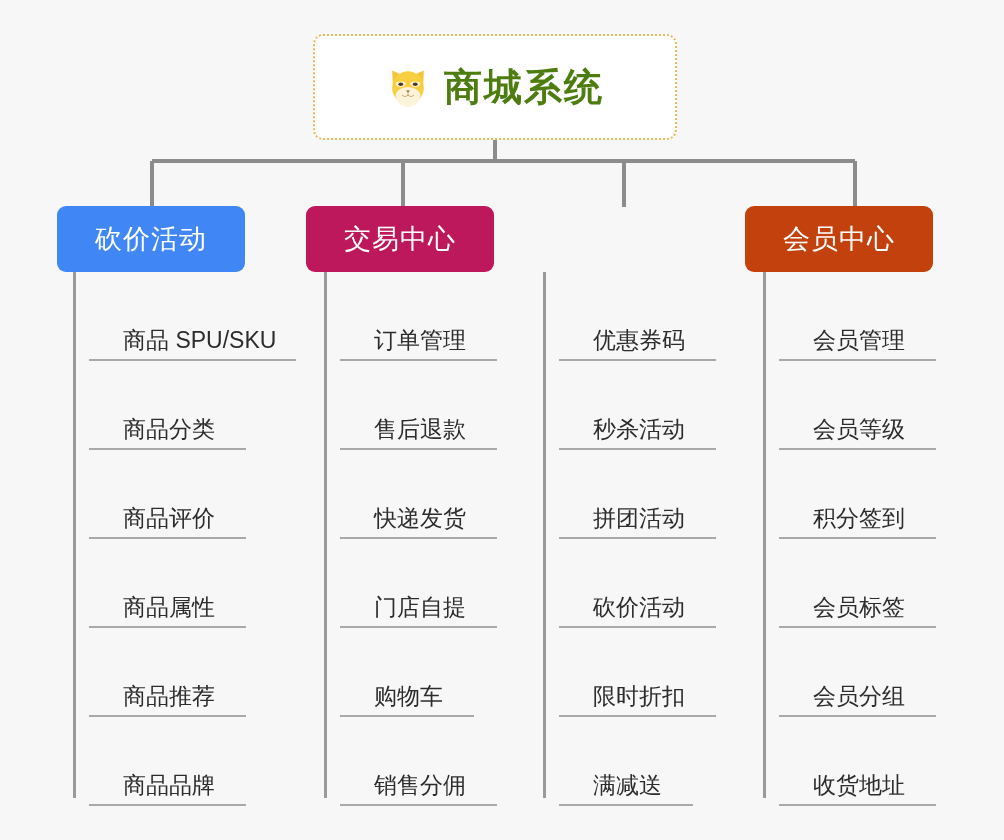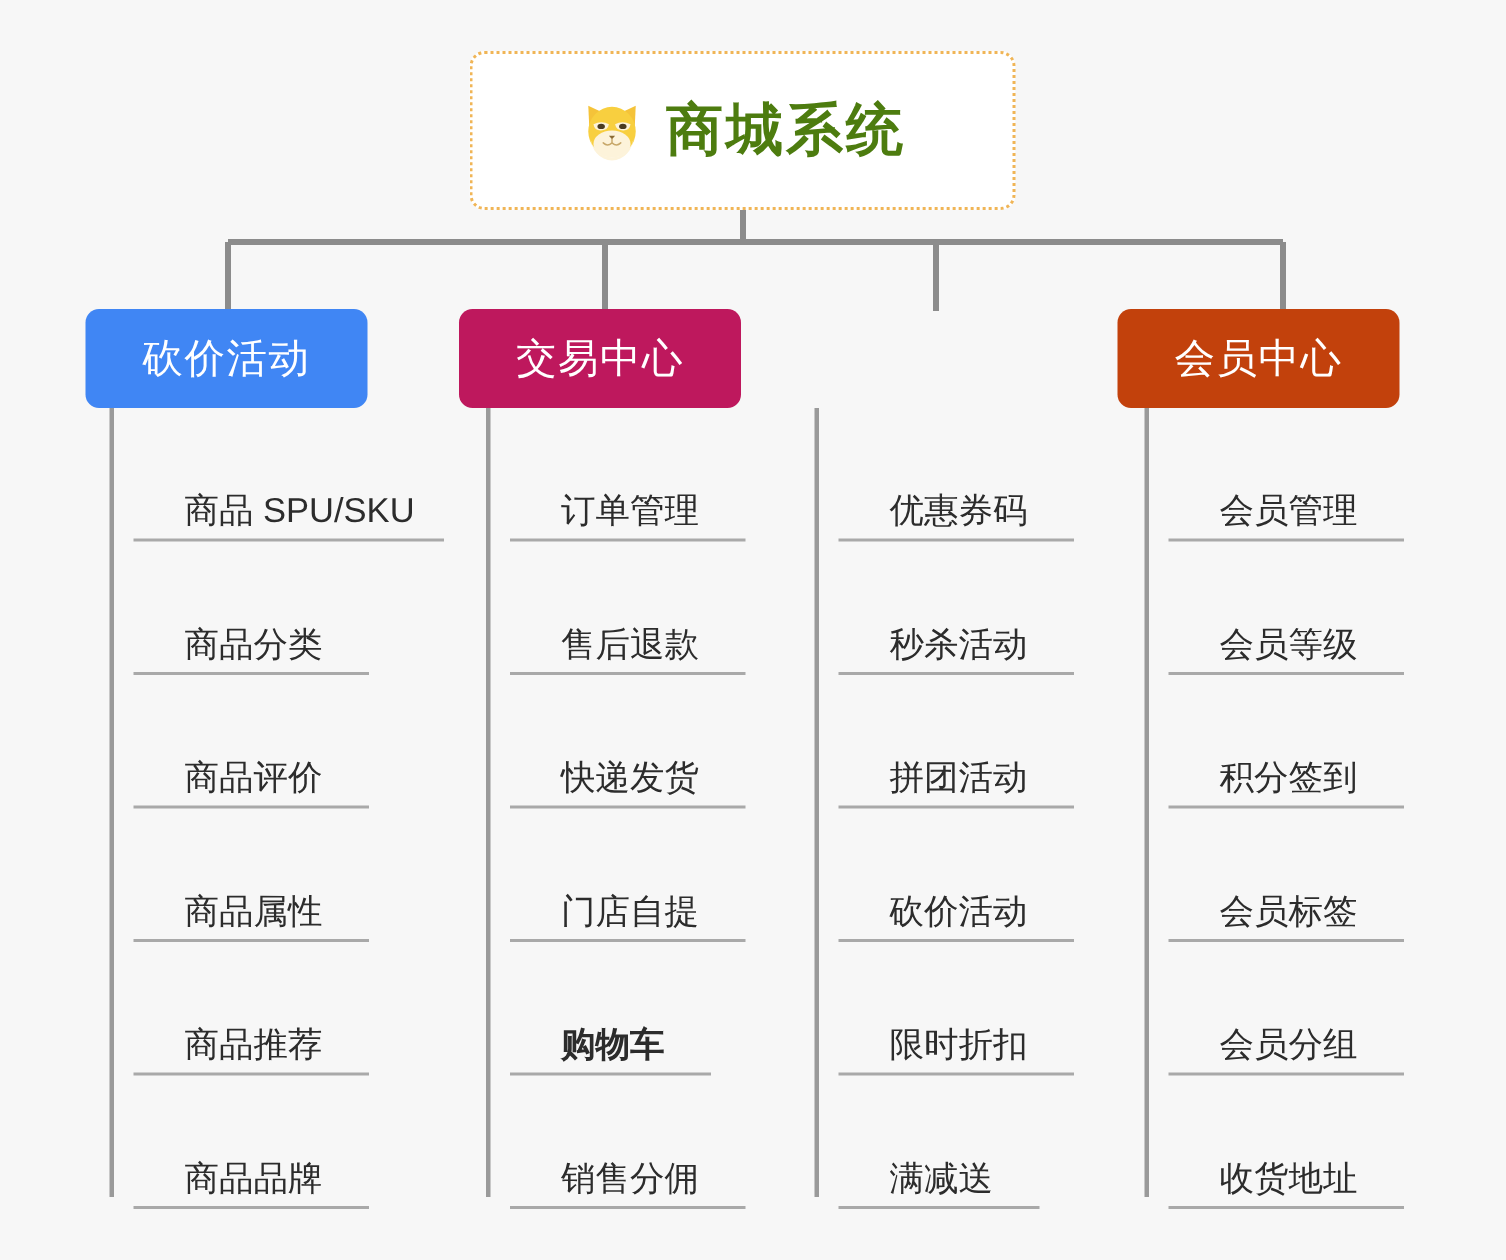--- a/index.html
+++ b/index.html
@@ -206,21 +206,21 @@
       <span class="leaf-rule" style="width:157px;"></span>
     </div>
     <div class="leaf-item" style="top:178px; width:157px;">
       <span class="leaf-label">快递发货</span>
       <span class="leaf-rule" style="width:157px;"></span>
     </div>
     <div class="leaf-item" style="top:267px; width:157px;">
       <span class="leaf-label">门店自提</span>
       <span class="leaf-rule" style="width:157px;"></span>
     </div>
-    <div class="leaf-item" style="top:356px; width:134px;font-weight:bold;">
+    <div class="leaf-item" style="top:356px; width:134px;">
       <span class="leaf-label">购物车</span>
       <span class="leaf-rule" style="width:134px;"></span>
     </div>
     <div class="leaf-item" style="top:445px; width:157px;">
       <span class="leaf-label">销售分佣</span>
       <span class="leaf-rule" style="width:157px;"></span>
     </div>
   </div>
 
   <div class="leaf-col" style="left:543px;">

